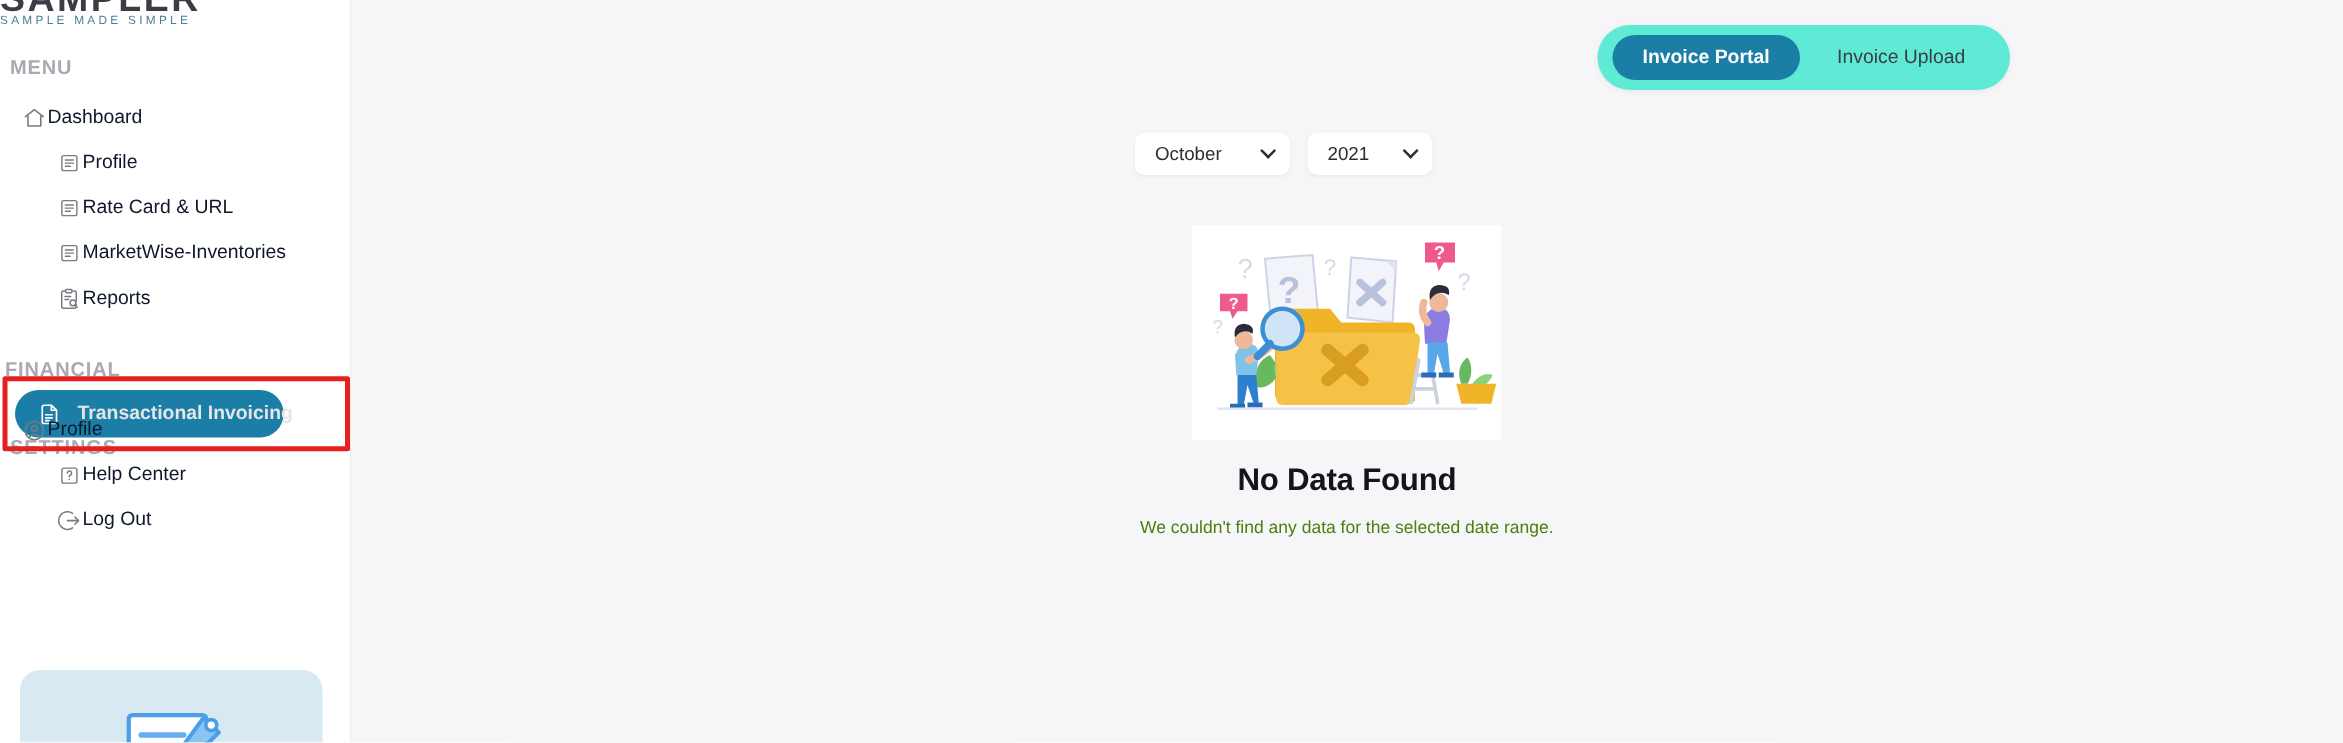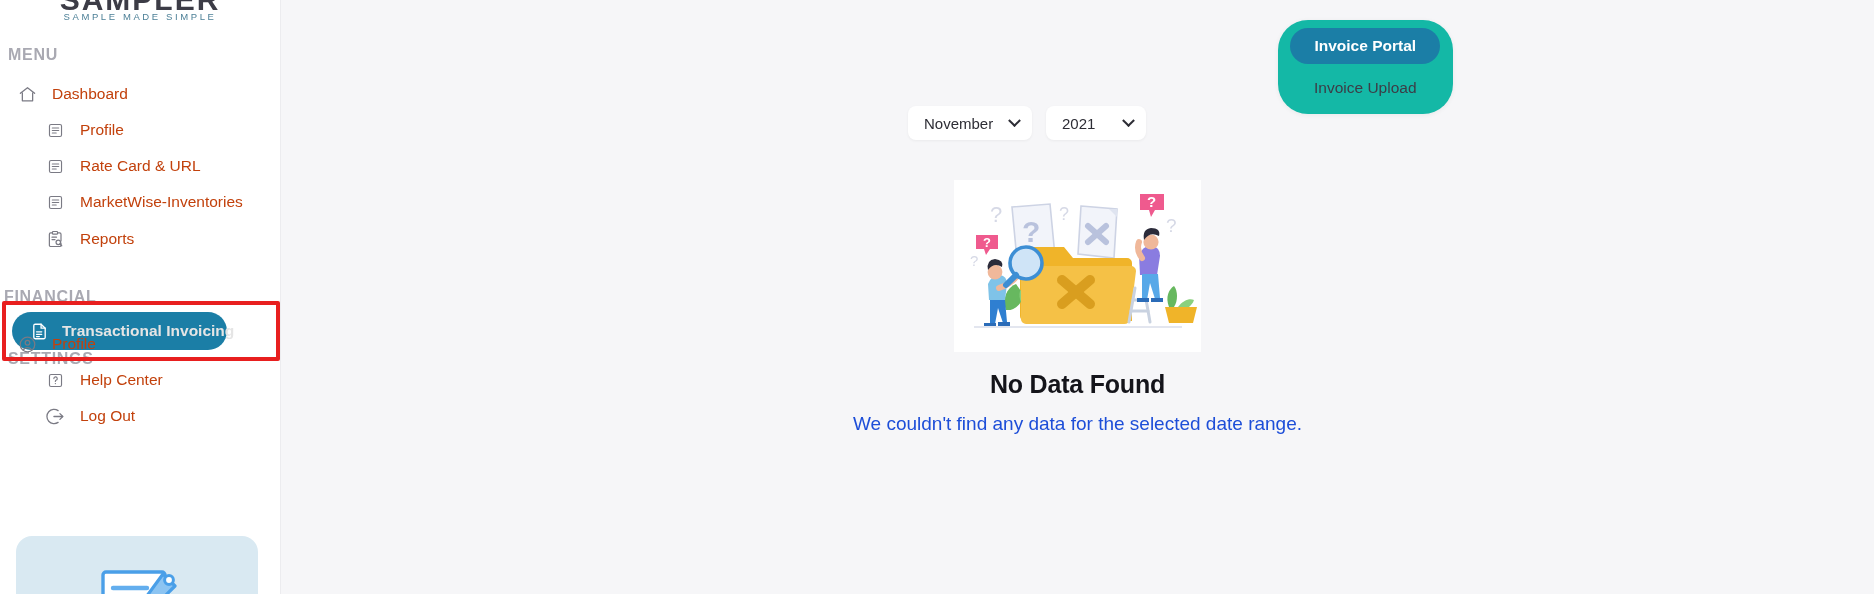--- a/index.html
+++ b/index.html
@@ -11,43 +11,43 @@
   .app { display: flex; width: 1874px; height: 594px; position: relative; }
 
   
   .sidebar {
     width: 281px; height: 594px; flex: 0 0 281px;
     background: #ffffff; border-right: 1px solid #ececef;
     position: relative; overflow: hidden;
   }
   .logo-wrap {
     height: 22px; display: flex; flex-direction: column;
-    align-items: center; justify-content: flex-end; overflow: hidden;
+    justify-content: flex-end; overflow: hidden;
   }
   .logo-mark {
     font-size: 30px; font-weight: bold; letter-spacing: 2px;
     color: #3c3c46; line-height: 20px; margin-top: -16px;
     white-space: nowrap;
   }
   .logo-tag {
     font-size: 9.5px; letter-spacing: 2.6px; color: #4b7f96;
     font-weight: 500; white-space: nowrap; margin-top: 1px;
   }
 
   .section-label {
     font-size: 16px; color: #a9a9b2; letter-spacing: .7px;
     font-weight: 600; padding-left: 4px;
   }
   #lbl-menu { position: absolute; left: 4px; top: 46px; }
   #lbl-financial { position: absolute; left: 0; top: 288px; }
   #lbl-settings { position: absolute; left: 4px; top: 350px; }
 
   .nav-item {
-    display: flex; align-items: center; gap: 14px;
-    height: 34px; color: #c2410c; font-size: 15.5px;
+    display: flex; align-items: center; 
+    height: 34px; color: #0f172a; font-size: 15.5px;
     cursor: pointer; position: absolute; left: 0;
     white-space: nowrap;
   }
   .nav-item .ico { flex: 0 0 22px; height: 22px; display: flex;
     align-items: center; justify-content: center; color: #7a7a84; }
   .nav-top   { padding-left: 16px; }
   .nav-sub   { padding-left: 44px; }
 
   #nav-dashboard     { top: 77px;  }
   #nav-projects      { top: 113px; }
@@ -84,24 +84,23 @@
     padding-top: 22px; overflow: hidden;
   }
 
   
   .main {
     flex: 1; height: 594px; background: #f6f6f8;
     position: relative; overflow: hidden;
   }
   .tab-switch {
     position: absolute; left: 997px; top: 20px;
-    background: #14b8a6; border-radius: 30px;
+    background: #5eead4; border-radius: 30px;
     padding: 8px 12px; display: flex; align-items: center; gap: 6px;
     box-shadow: 0 1px 5px rgba(0,0,0,.06);
-    flex-direction: column;
   }
   .tab {
     font-size: 15.5px; padding: 9px 24px; border-radius: 20px;
     cursor: pointer; color: #3c3c46; white-space: nowrap;
   }
   .tab.active { background: #1b7ea6; color: #ffffff; font-weight: 600; }
 
   .filters { position: absolute; left: 627px; top: 106px; display: flex; gap: 14px; }
   .sel {
     position: relative; background: #ffffff; border: none;
@@ -124,21 +123,21 @@
     display: flex; flex-direction: column; align-items: center;
   }
   .illus {
     width: 247px; height: 172px; background: #ffffff;
     position: relative; overflow: hidden;
   }
   .empty-title {
     margin-top: 18px; font-size: 25px; font-weight: bold;
     color: #14141a; letter-spacing: -.2px;
   }
-  .empty-sub { margin-top: 14px; font-size: 19px; color: #1d4ed8; }
+  .empty-sub { margin-top: 14px; font-size: 14px; color: #4d7c0f; }
 </style>
 </head>
 <body>
 
 <div class="app">
 
   <aside class="sidebar">
 
     <div class="logo-wrap">
       <div class="logo-mark">SAMPLER</div>
@@ -274,21 +273,21 @@
 
   <main class="main">
 
     <div class="tab-switch">
       <div class="tab active">Invoice Portal</div>
       <div class="tab">Invoice Upload</div>
     </div>
 
     <div class="filters">
       <div id="sel-month" class="sel">
-        <span>November</span>
+        <span>October</span>
         <span class="chev"></span>
       </div>
       <div id="sel-year" class="sel">
         <span>2021</span>
         <span class="chev"></span>
       </div>
     </div>
 
     <div class="empty-state">
       <div class="illus">

